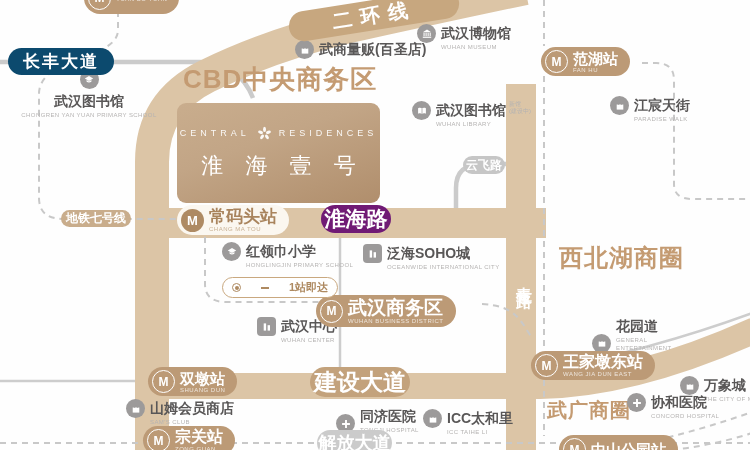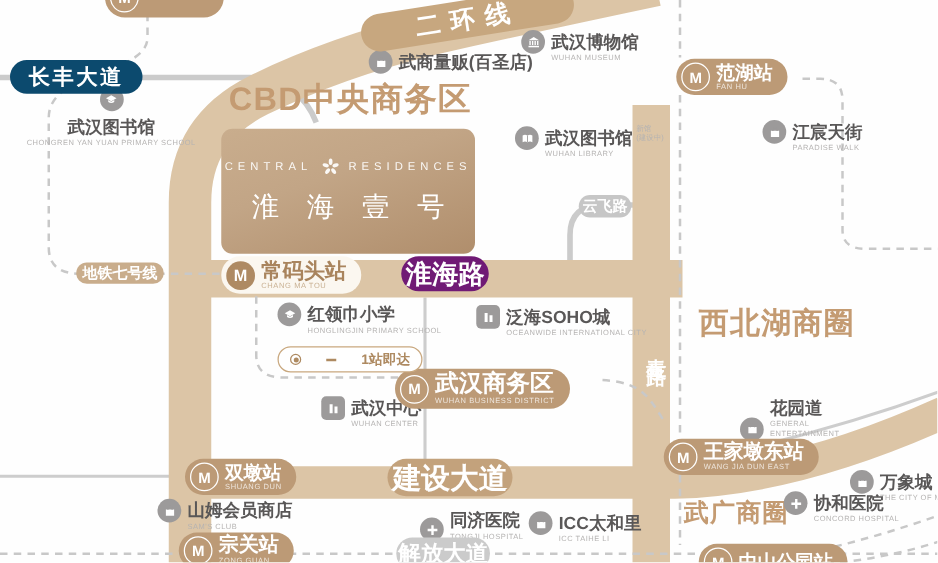--- a/index.html
+++ b/index.html
@@ -265,21 +265,21 @@
           <path fill="#fff" d="M10 3.5 17 7.5 10 11.5 3 7.5z"></path>
           <path fill="#fff" d="M6 10v2.8c2.5 1.6 5.5 1.6 8 0V10l-4 2.3z"></path>
         </svg>
     </span>
     <span class="txt">
       <span class="poi-name">红领巾小学</span>
       <span class="poi-sub">HONGLINGJIN PRIMARY SCHOOL</span>
     </span>
   </div>
 
-  <div class="poi" style="left:354px;top:244px;padding-left:27px;">
+  <div class="poi" style="left:336px;top:244px;padding-left:27px;">
     <span class="poi-icon square">
       <svg width="12" height="12" viewBox="0 0 20 20">
           <rect fill="#fff" x="4.5" y="4" width="4" height="12"></rect>
           <rect fill="#fff" x="11" y="7" width="4" height="9"></rect>
         </svg>
     </span>
     <span class="txt">
       <span class="poi-name">泛海SOHO城</span>
       <span class="poi-sub">OCEANWIDE INTERNATIONAL CITY</span>
     </span>

